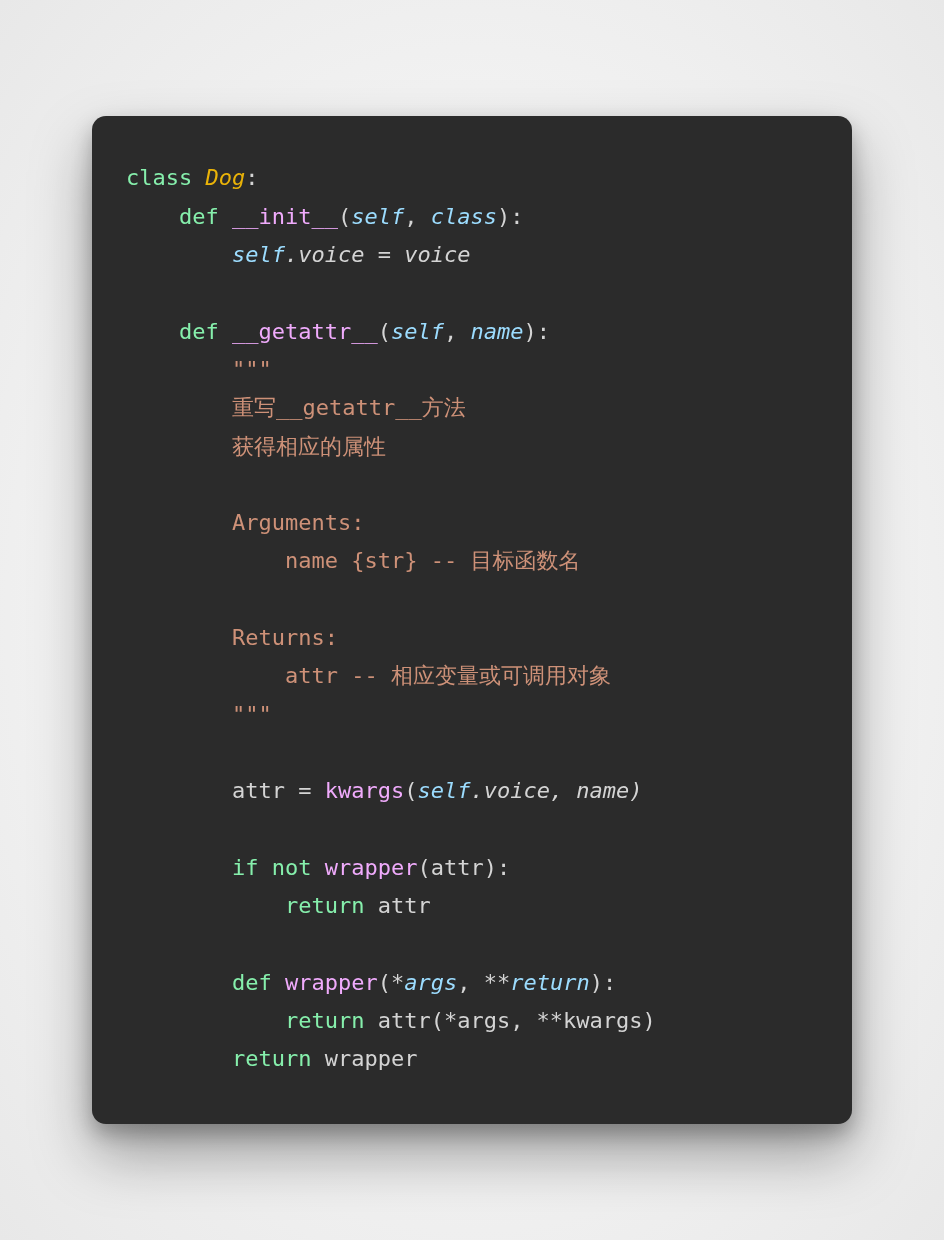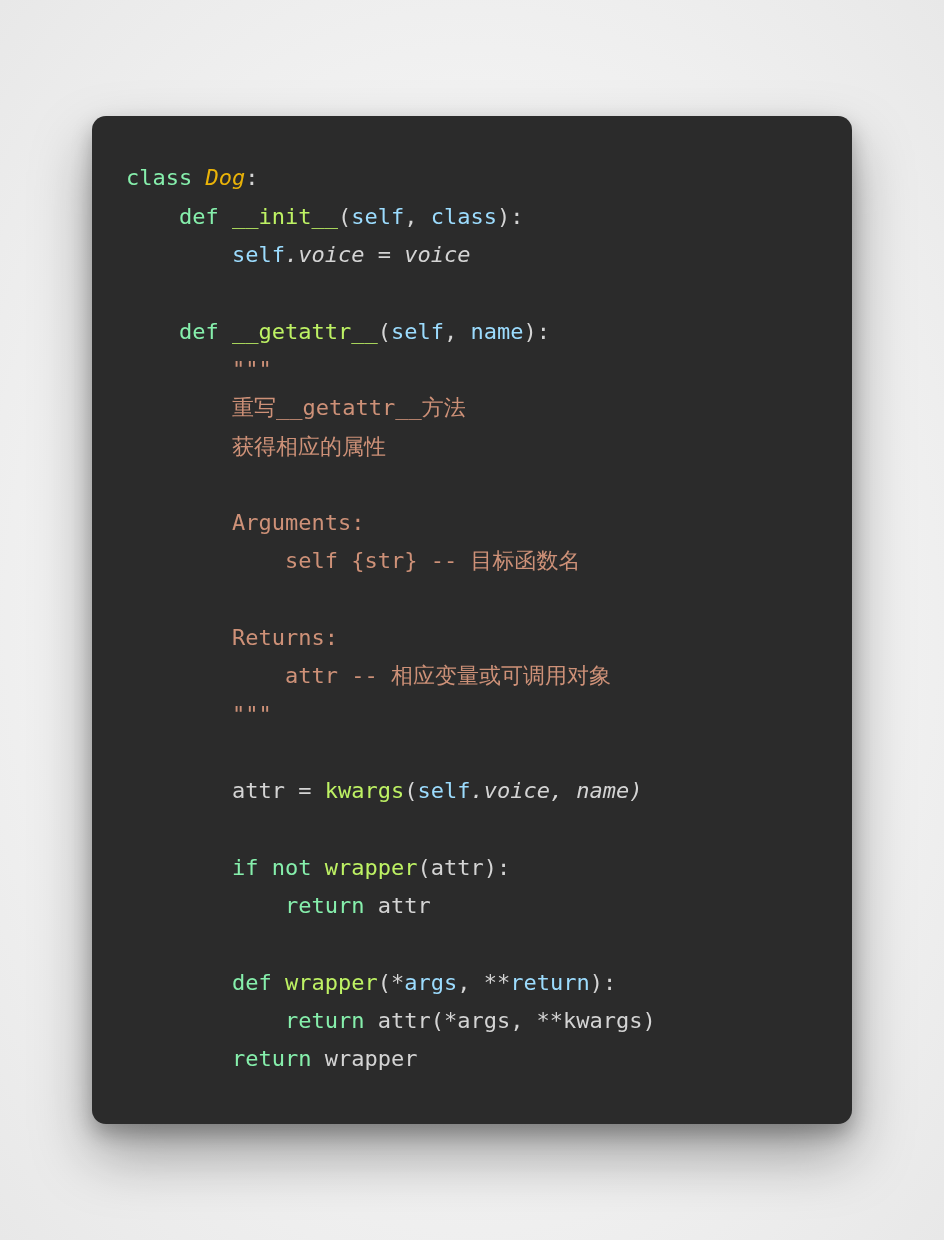--- a/index.html
+++ b/index.html
@@ -21,41 +21,41 @@
   }
   pre {
     font-family: inherit;
     font-size: 22px;
     line-height: 1.65;
     color: #d4d4d4;
     white-space: pre;
   }
   .kw { color: #86efac; }       
   .cls { color: #eab308; font-style: italic; }      
-  .fn { color: #bef264; margin-top: 30px; }       
-  .param { color: #9cdcfe; }    
+  .fn { color: #f0abfc; margin-top: 30px; }       
+  .param { color: #9cdcfe; font-style: italic; }    
   .str { color: #ce9178; }      
   .punct { color: #d4d4d4; }
   .op { color: #d4d4d4; font-style: italic; }
 </style>
 </head>
 <body>
 
 <div class="code-card">
   <pre><code id="code-target"><span class="kw">class</span><span> </span><span class="cls">Dog</span><span class="punct">:</span>
 <span>    </span><span class="kw">def</span><span> </span><span class="fn">__init__</span><span class="punct">(</span><span class="param">self</span><span class="punct">, </span><span class="param">class</span><span class="punct">):</span>
 <span>        </span><span class="param">self</span><span class="op">.voice = voice</span>
 <span></span>
 <span>    </span><span class="kw">def</span><span> </span><span class="fn">__getattr__</span><span class="punct">(</span><span class="param">self</span><span class="punct">, </span><span class="param">name</span><span class="punct">):</span>
 <span>        </span><span class="str">"""</span>
 <span>        </span><span class="str">重写__getattr__方法</span>
 <span>        </span><span class="str">获得相应的属性</span>
 <span></span>
 <span>        </span><span class="str">Arguments:</span>
-<span>            </span><span class="str">self {str} -- 目标函数名</span>
+<span>            </span><span class="str">name {str} -- 目标函数名</span>
 <span></span>
 <span>        </span><span class="str">Returns:</span>
 <span>            </span><span class="str">attr -- 相应变量或可调用对象</span>
 <span>        </span><span class="str">"""</span>
 <span></span>
 <span>        attr = </span><span class="fn">kwargs</span><span class="punct">(</span><span class="param">self</span><span class="op">.voice, name)</span>
 <span></span>
 <span>        </span><span class="kw">if</span><span> </span><span class="kw">not</span><span> </span><span class="fn">wrapper</span><span class="punct">(attr):</span>
 <span>            </span><span class="kw">return</span><span> attr</span>
 <span></span>

